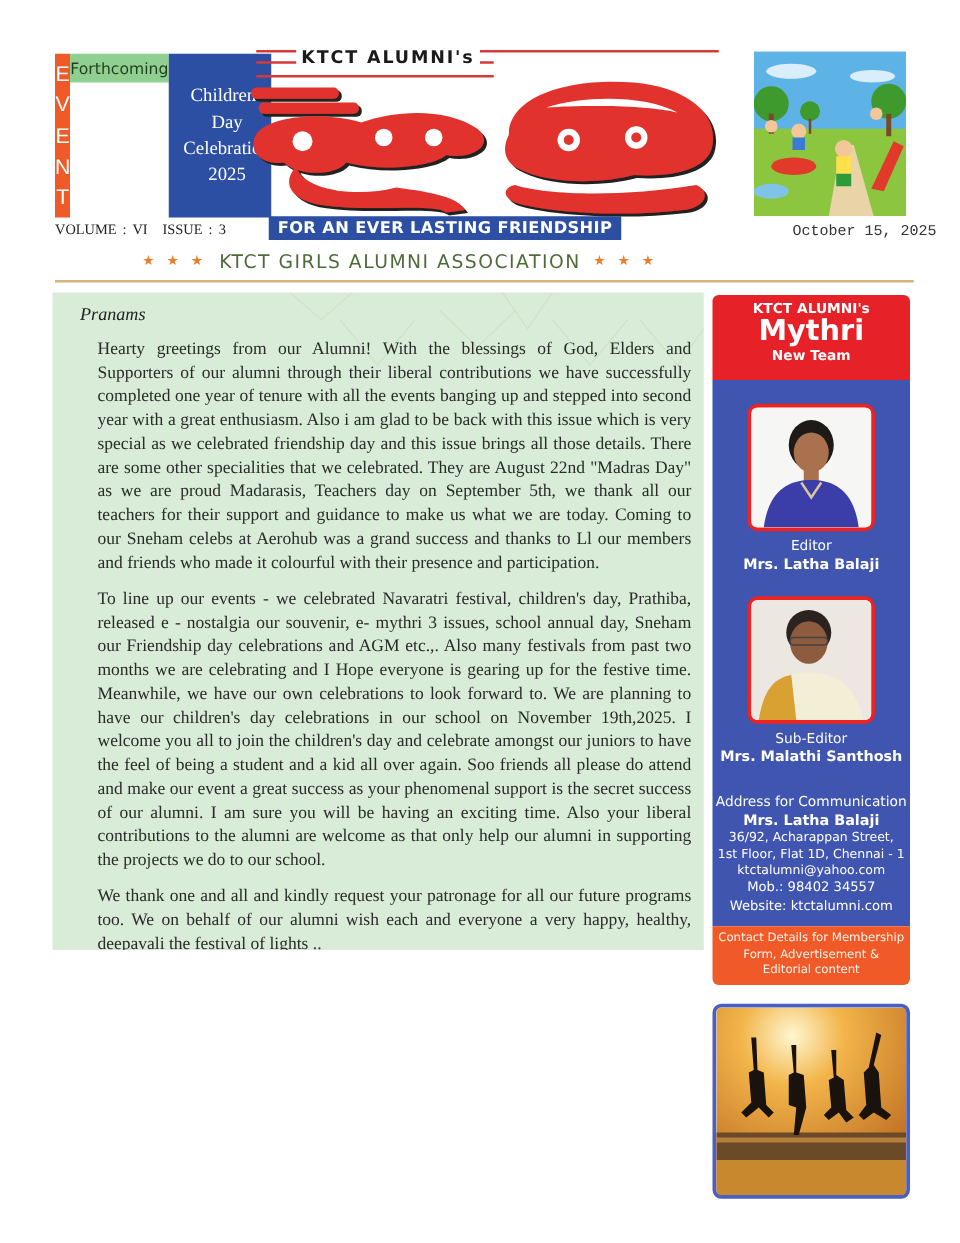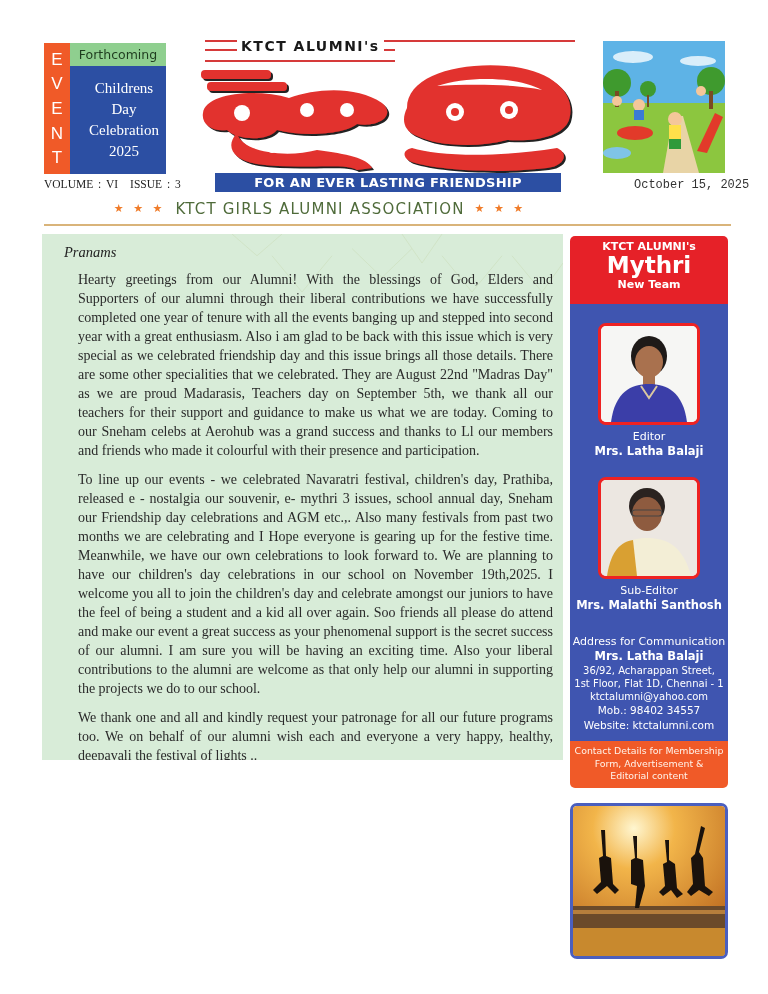--- a/index.html
+++ b/index.html
@@ -3,33 +3,33 @@
 <meta charset="utf-8">
 <style>
   * { box-sizing: border-box; margin: 0; padding: 0; }
   html, body { width: 768px; height: 994px; background: #ffffff; overflow: hidden; }
   body { position: relative; font-family: "Liberation Serif", serif; color: #222; }
 
   
   .event-box { position: absolute; left: 44px; top: 43px; width: 122px; height: 131px; display: flex; }
   .event-vert { width: 26px; height: 100%; background: #f05a28; display: flex; flex-direction: column; align-items: center; justify-content: space-around; padding: 4px 0; }
   .event-vert span { color: #fff; font-family: "Liberation Sans", sans-serif; font-size: 17px; line-height: 1; }
-  .event-right { flex: 1; display: flex; flex-direction: column; }
+  .event-right { flex: 1; display: flex; }
   .event-tag { height: 23px; background: #8fcf8f; color: #1f3d1f; font-family: "DejaVu Sans", sans-serif; font-size: 12.5px; display: flex; align-items: center; justify-content: center; }
   .event-body { flex: 1; background: #2c4fa3; color: #fff; font-family: "Liberation Serif", serif; font-size: 15px; line-height: 21px; text-align: center; display: flex; flex-direction: column; justify-content: center; padding-left: 12px; }
 
   .vol-issue { position: absolute; left: 44px; top: 178px; font-size: 11.5px; color: #222; font-family: "Liberation Serif", serif; word-spacing: 2px; }
   .vol-issue span + span { margin-left: 12px; }
 
   
   .masthead { position: absolute; left: 197px; top: 36px; width: 385px; height: 158px; }
   .mast-line { position: absolute; left: 8px; height: 2px; background: #d63a3a; }
   .mast-title { position: absolute; left: 40px; top: 2px; font-family: "DejaVu Sans", sans-serif; font-weight: bold; font-size: 14px; letter-spacing: 1.5px; color: #1a1a1a; background: #fff; padding: 0 4px; }
   .mast-logo { position: absolute; left: 0; top: 22px; width: 385px; height: 118px; }
-  .mast-band { position: absolute; left: 18px; top: 137px; width: 346px; height: 19px; background: #2c4fa3; color: #fff; font-family: "DejaVu Sans", sans-serif; font-weight: bold; font-size: 13px; letter-spacing: 0.3px; display: flex; align-items: center; justify-content: center; }
+  .mast-band { position: absolute; left: 18px; top: 137px; width: 282px; height: 19px; background: #2c4fa3; color: #fff; font-family: "DejaVu Sans", sans-serif; font-weight: bold; font-size: 13px; letter-spacing: 0.3px; display: flex; align-items: center; justify-content: center; }
 
   
   .kids-photo { position: absolute; left: 603px; top: 41px; width: 122px; height: 132px; overflow: hidden; }
   .date { position: absolute; left: 634px; top: 178px; font-size: 12px; color: #333; font-family: Liberation Mono, monospace; }
 
   
   .assoc { position: absolute; left: 0; top: 200px; width: 640px; text-align: center; font-family: "DejaVu Sans", sans-serif; font-size: 15px; letter-spacing: 1.2px; color: #4f6b3a; }
   .assoc .stars { color: #f07c2a; font-size: 11px; letter-spacing: 3px; vertical-align: 2px; margin: 0 10px; }
   .assoc-rule { position: absolute; left: 44px; top: 224px; width: 687px; height: 2px; background: #d9b47a; }
 

